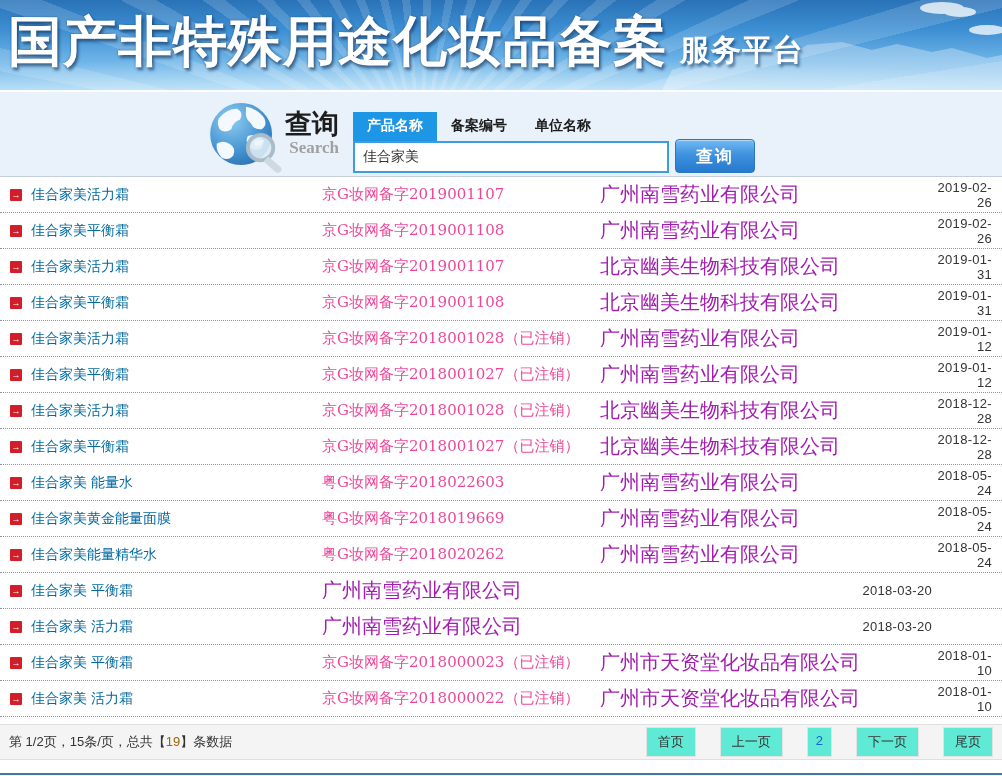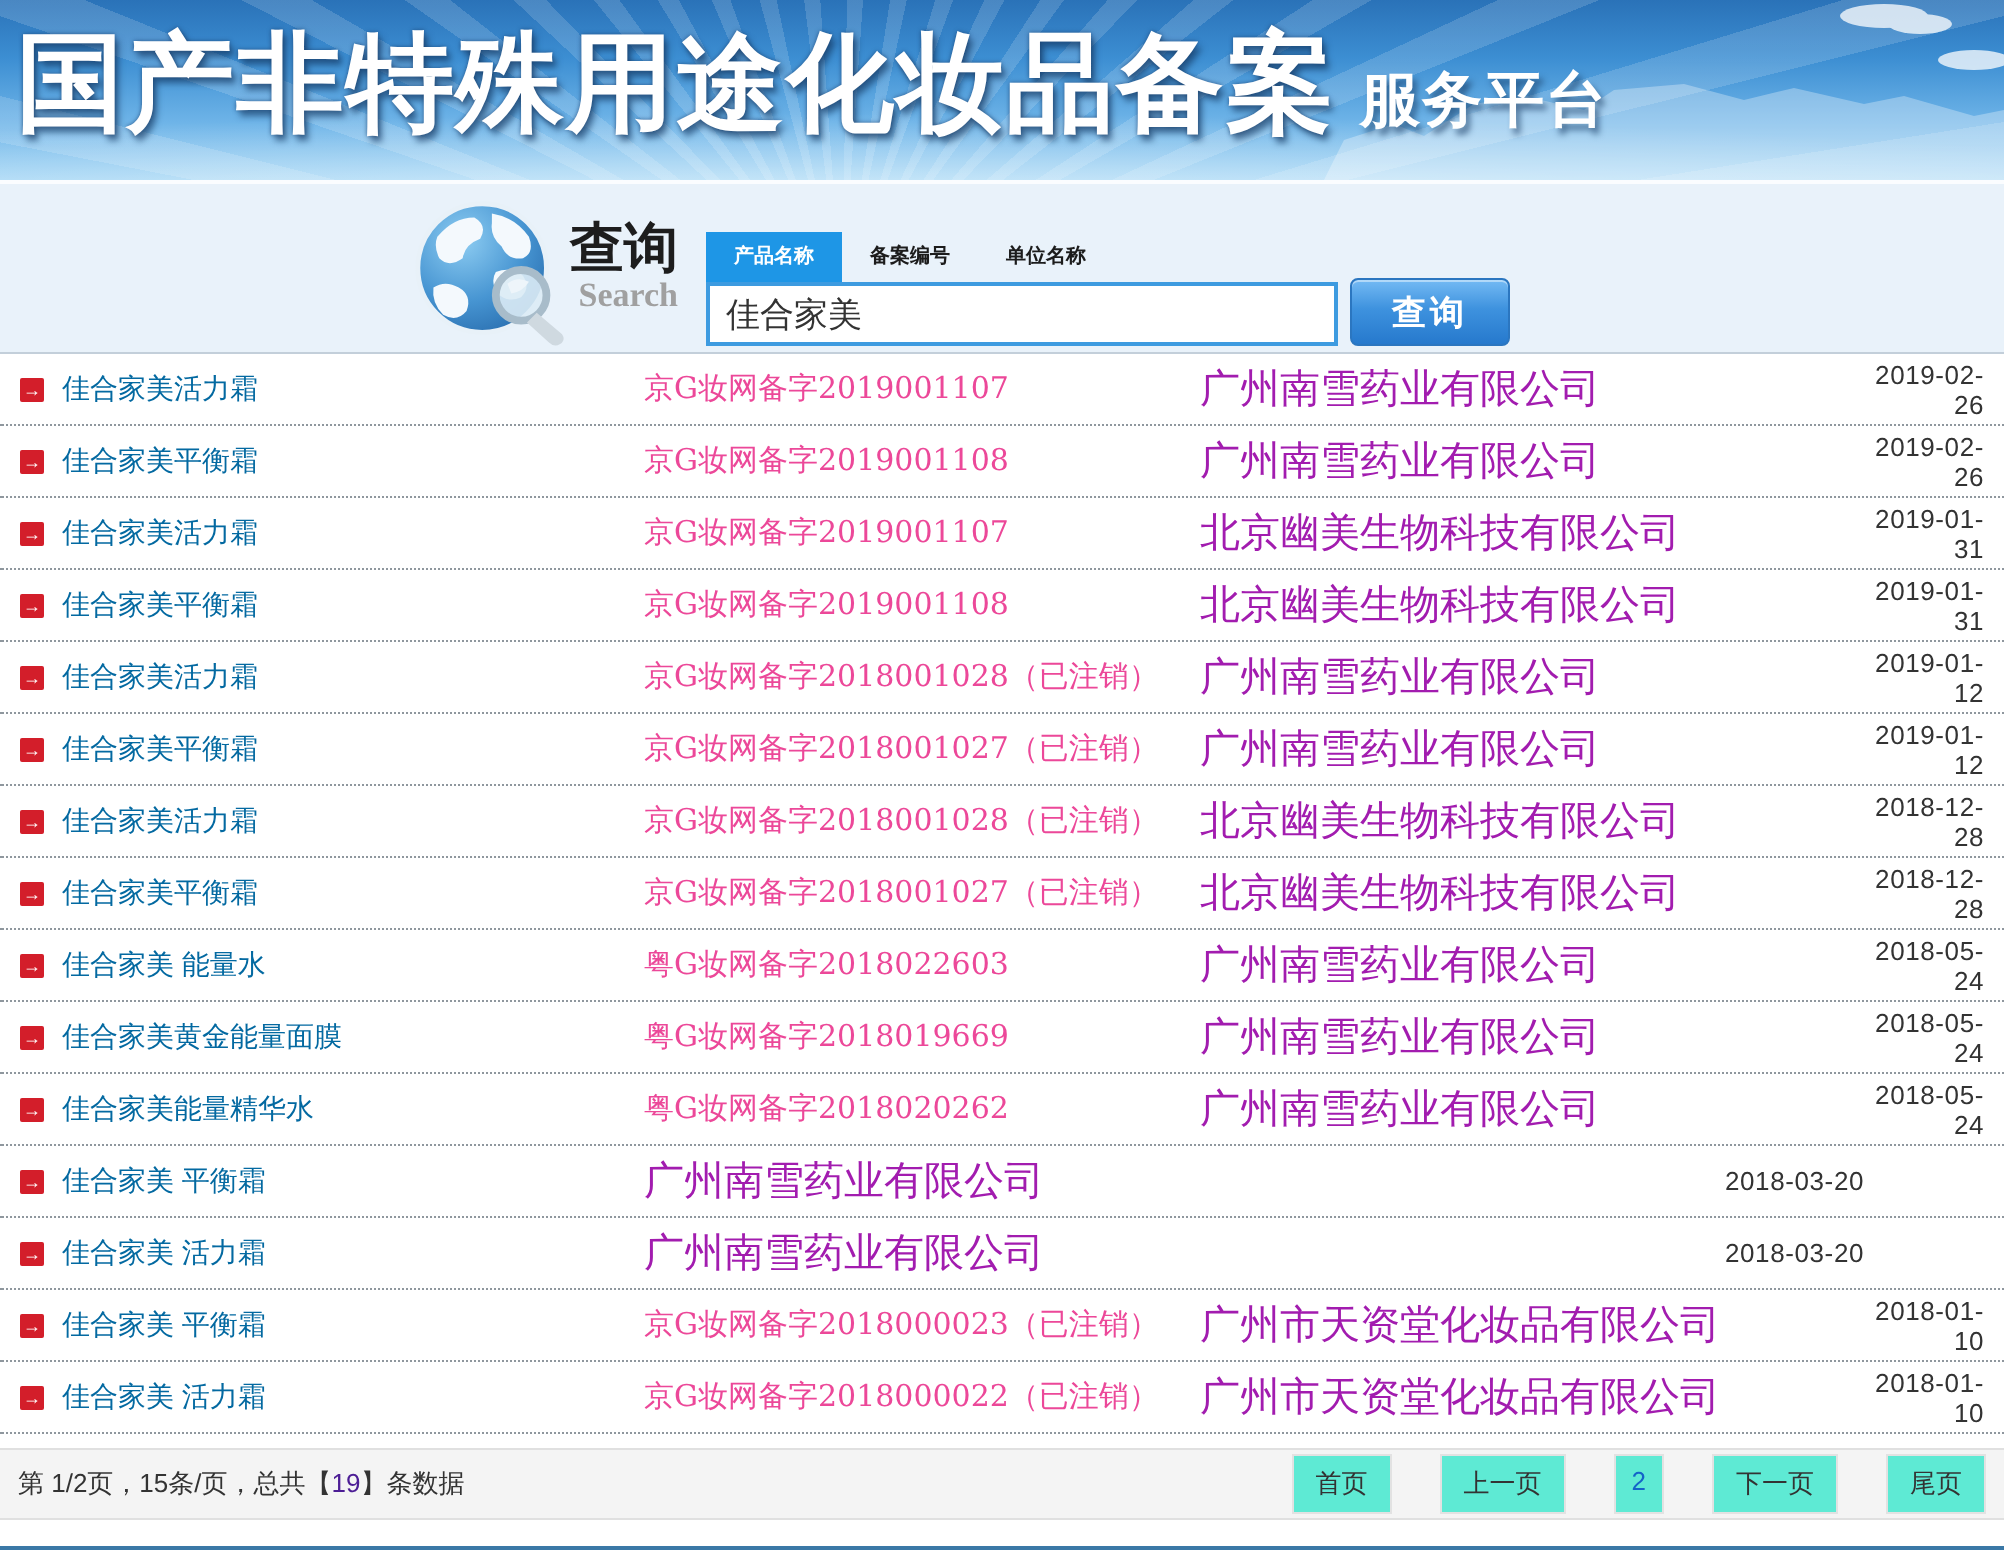--- a/index.html
+++ b/index.html
@@ -32,27 +32,27 @@
     position:relative;
   }
   .search-inner{display:flex;align-items:flex-end;padding-left:205px;padding-top:5px;}
   .logo-block{display:flex;align-items:center;margin-right:14px;}
   .logo-text{text-align:right;margin-left:2px;}
   .logo-cn{font-size:27px;font-weight:bold;color:#1d1d1d;line-height:1;}
   .logo-en{font-size:17px;font-weight:bold;color:#a0a0a0;font-family:"Liberation Serif","DejaVu Serif",serif;line-height:1.2;}
   .search-mid{width:316px;}
   .tabs{display:flex;align-items:flex-end;}
   .tab{
-    font-size:10px;font-weight:bold;color:#1c1c1c;
+    font-size:14px;font-weight:bold;color:#1c1c1c;
     padding:5px 14px 6px;cursor:pointer;
   }
   .tab.active{background:#1e96e6;color:#fff;}
   .search-input{
     display:block;width:100%;box-sizing:border-box;height:32px;
-    border:2px solid #3d9be0;font-size:17px;padding:0 8px;color:#333;background:#fff;outline:none;
+    border:2px solid #3d9be0;font-size:14px;padding:0 8px;color:#333;background:#fff;outline:none;
   }
   .search-btn{
     margin-left:6px;width:80px;height:34px;cursor:pointer;
     background:linear-gradient(180deg,#74baf4 0%,#3e92de 45%,#2679cd 100%);
     border:1px solid #2b76c0;border-radius:4px;
     color:#fff;font-size:17px;font-weight:bold;letter-spacing:2px;
     box-shadow:inset 0 1px 0 rgba(255,255,255,.45);
     font-family:inherit;
   }
   
@@ -72,21 +72,21 @@
   .filing{font-size:15px;color:#ec4899;font-family:"DejaVu Serif","Liberation Serif",serif;}
   .company{font-size:20px;color:#a21caf;font-family:Liberation Sans, sans-serif;}
   .date{text-align:right;font-size:13px;color:#333;letter-spacing:.3px;}
   
   .footer{
     margin-top:7px;height:34px;background:#f4f4f4;
     border-top:1px solid #e0e0e0;border-bottom:1px solid #e0e0e0;
     display:flex;align-items:center;justify-content:space-between;padding:0 9px;
   }
   .summary{font-size:13px;color:#333;}
-  .count{color:#4c1d95;}
+  .count{color:#a16207;}
   .pager{display:flex;gap:9px;}
   .pbtn{
     display:block;padding:5px 11px;background:#5eead4;border:1px solid #e2e2e2;
     font-size:13px;color:#333;text-decoration:none;cursor:pointer;margin-left:15px;
   }
   .pbtn.pnum{color:#1464c8;padding:5px 8px;}
   
   .bottom-border{margin-top:13px;}
   .bl1{height:2px;background:#3a78a6;}
   .bl2{height:2px;background:#fff;}

